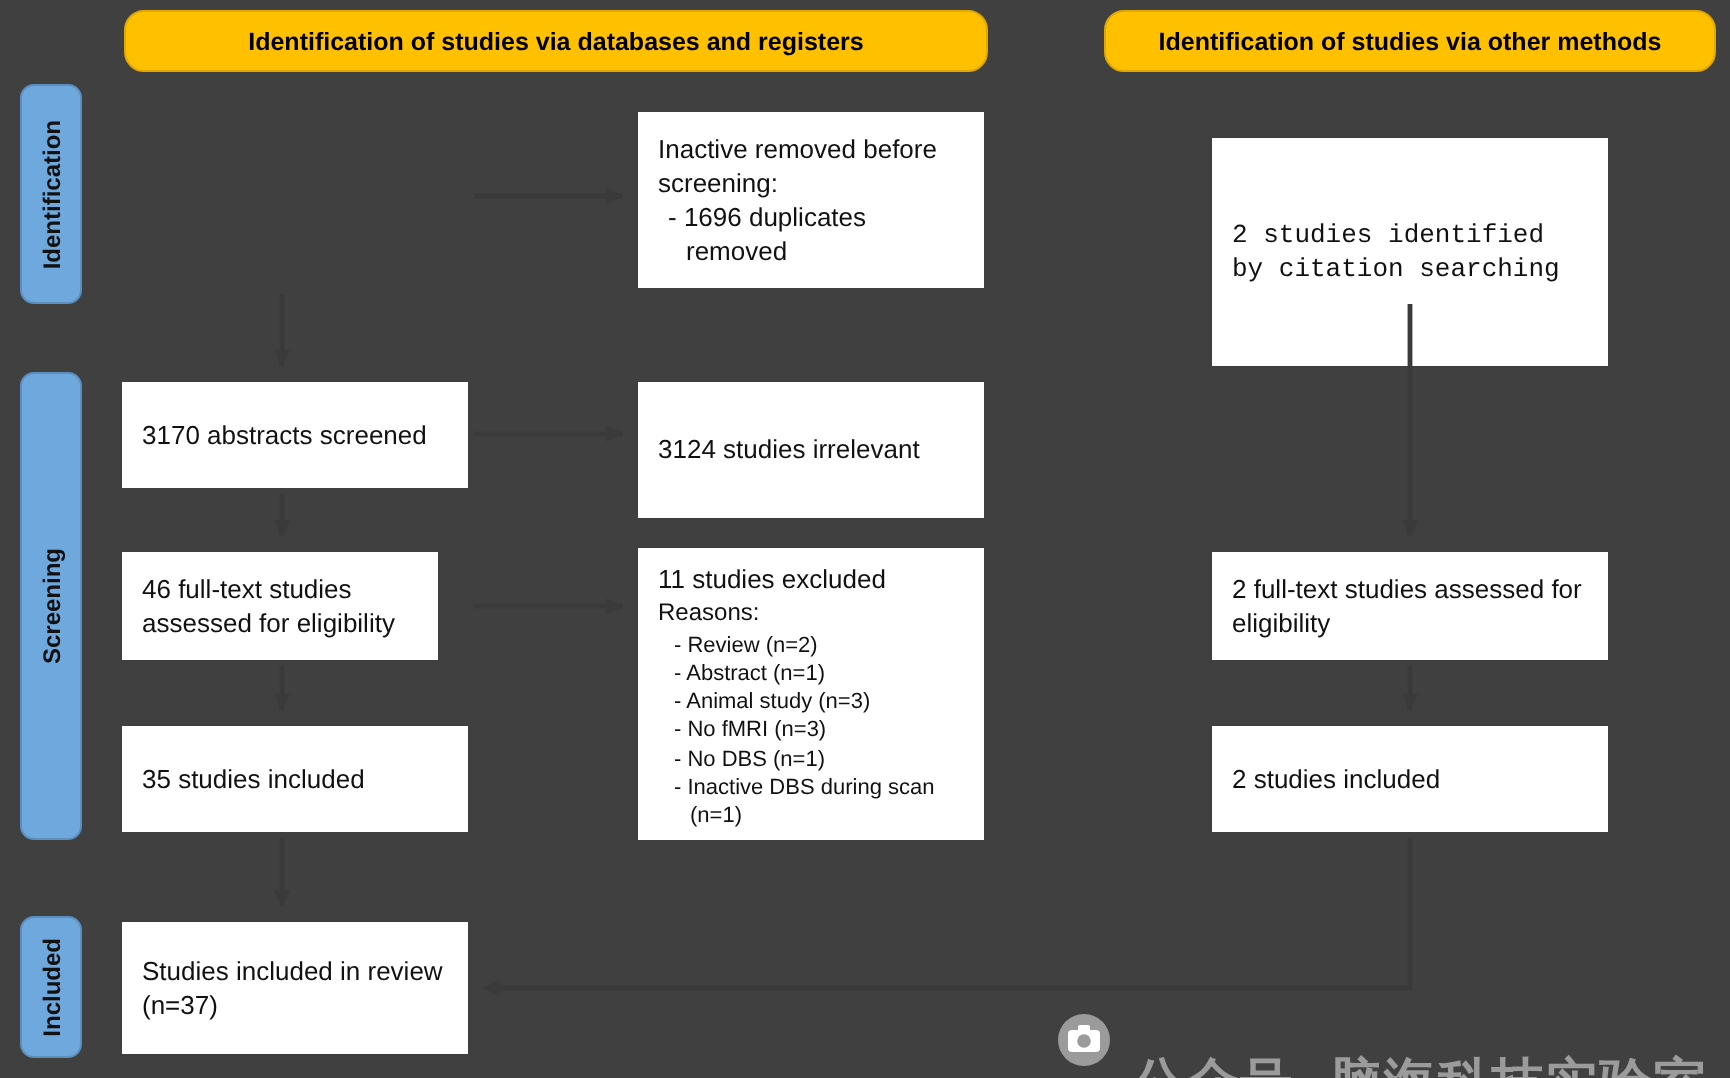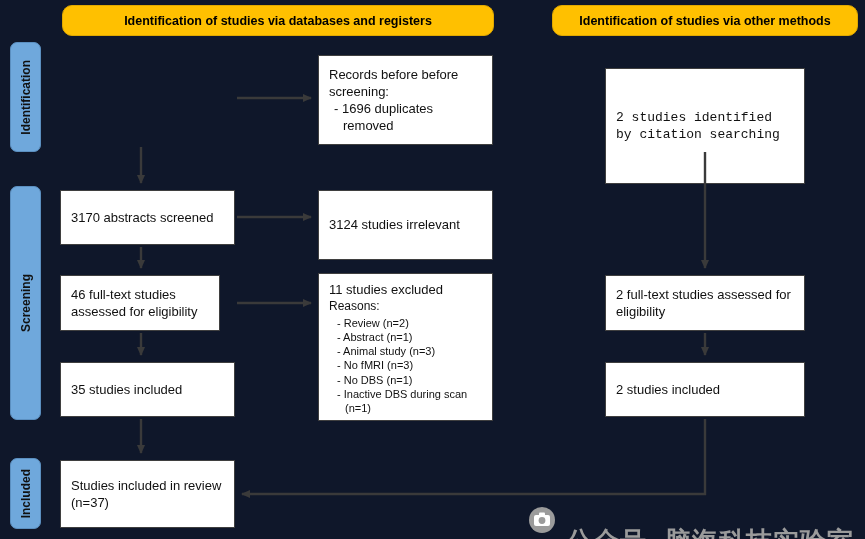--- a/index.html
+++ b/index.html
@@ -1,21 +1,21 @@
 <!DOCTYPE html>
 <html><head>
 <meta charset="utf-8">
 <style>
   html, body { margin: 0; padding: 0; background: #ffffff; }
   body { font-family: "Liberation Sans", sans-serif; }
   #canvas {
     position: relative;
     width: 865px;
     height: 539px;
-    background: #0f172a;
+    background: #404040;
     overflow: hidden;
   }
   .banner {
     position: absolute;
     background: #FFC000;
     border: 1px solid #e0a800;
     border-radius: 10px;
     display: flex;
     align-items: center;
     justify-content: center;
@@ -127,21 +127,21 @@
   <div class="box" style="left:60px; top:362px; width:175px; height:55px;">
     <div class="box-inner">35 studies included</div>
   </div>
 
   <div class="box" style="left:60px; top:460px; width:175px; height:68px;">
     <div class="box-inner">Studies included in review (n=37)</div>
   </div>
 
   <div class="box" style="left:318px; top:55px; width:175px; height:90px;">
     <div class="box-inner">
-      <div>Records before before screening:</div>
+      <div>Inactive removed before screening:</div>
       <div class="hang">- 1696 duplicates removed</div>
     </div>
   </div>
 
   <div class="box" style="left:318px; top:190px; width:175px; height:70px;">
     <div class="box-inner">3124 studies irrelevant</div>
   </div>
 
   <div class="box top-align" style="left:318px; top:273px; width:175px; height:148px; padding-top:8px;">
     <div class="box-inner">

